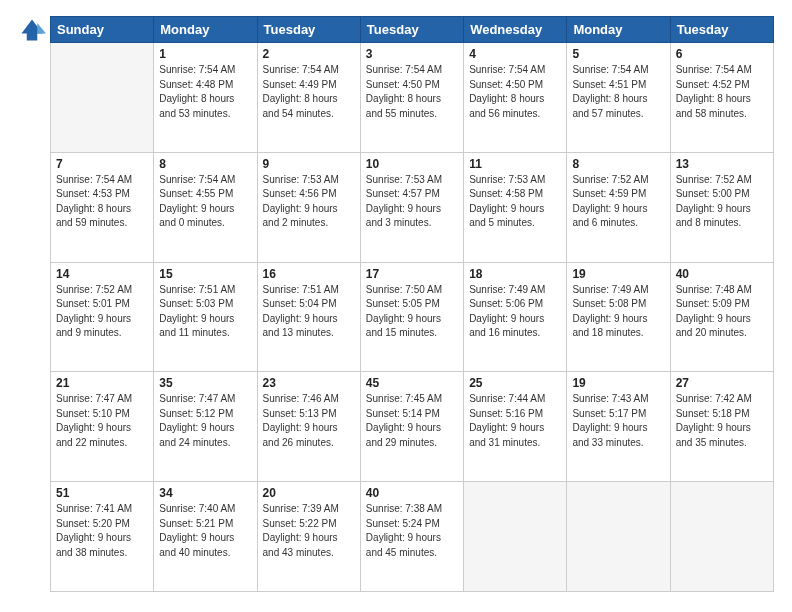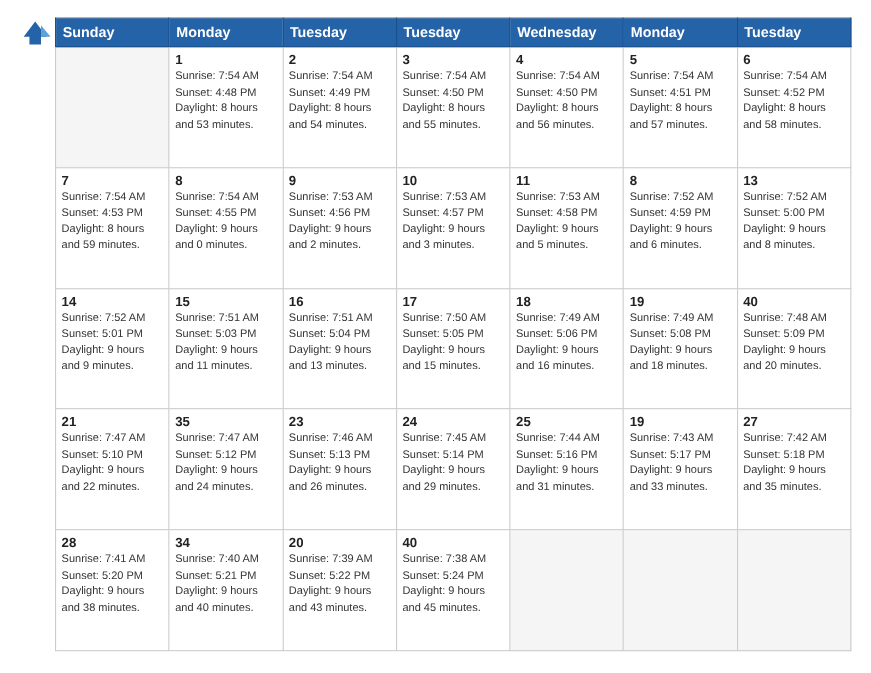--- a/index.html
+++ b/index.html
@@ -222,39 +222,39 @@
           </td>
           <td>
             <span class="day-num">35</span>
             <div class="day-detail">Sunrise: 7:47 AM<br>Sunset: 5:12 PM<br>Daylight: 9 hours and 24 minutes.</div>
           </td>
           <td>
             <span class="day-num">23</span>
             <div class="day-detail">Sunrise: 7:46 AM<br>Sunset: 5:13 PM<br>Daylight: 9 hours and 26 minutes.</div>
           </td>
           <td>
-            <span class="day-num">24</span>
+            <span class="day-num">45</span>
             <div class="day-detail">Sunrise: 7:45 AM<br>Sunset: 5:14 PM<br>Daylight: 9 hours and 29 minutes.</div>
           </td>
           <td>
             <span class="day-num">25</span>
             <div class="day-detail">Sunrise: 7:44 AM<br>Sunset: 5:16 PM<br>Daylight: 9 hours and 31 minutes.</div>
           </td>
           <td>
             <span class="day-num">19</span>
             <div class="day-detail">Sunrise: 7:43 AM<br>Sunset: 5:17 PM<br>Daylight: 9 hours and 33 minutes.</div>
           </td>
           <td>
             <span class="day-num">27</span>
             <div class="day-detail">Sunrise: 7:42 AM<br>Sunset: 5:18 PM<br>Daylight: 9 hours and 35 minutes.</div>
           </td>
         </tr>
         <tr>
           <td>
-            <span class="day-num">28</span>
+            <span class="day-num">51</span>
             <div class="day-detail">Sunrise: 7:41 AM<br>Sunset: 5:20 PM<br>Daylight: 9 hours and 38 minutes.</div>
           </td>
           <td>
             <span class="day-num">34</span>
             <div class="day-detail">Sunrise: 7:40 AM<br>Sunset: 5:21 PM<br>Daylight: 9 hours and 40 minutes.</div>
           </td>
           <td>
             <span class="day-num">20</span>
             <div class="day-detail">Sunrise: 7:39 AM<br>Sunset: 5:22 PM<br>Daylight: 9 hours and 43 minutes.</div>
           </td>

